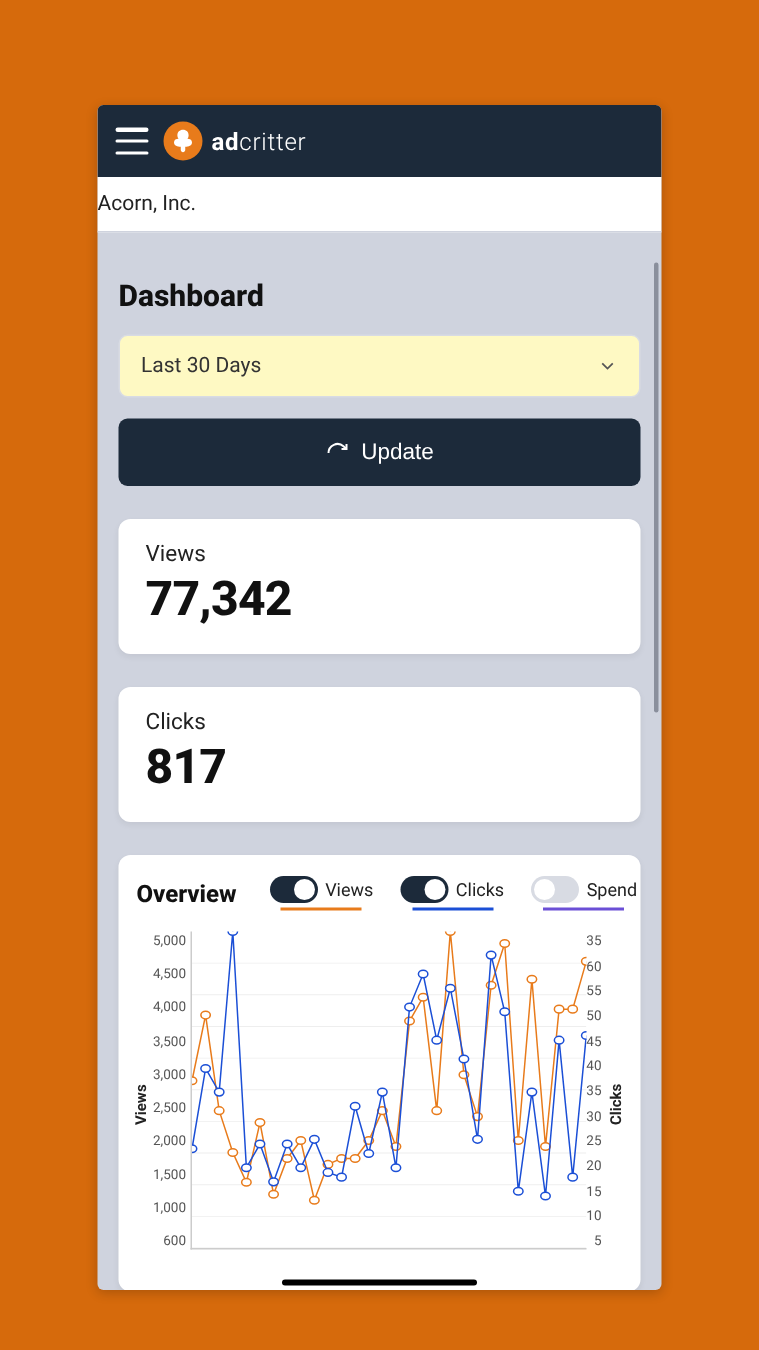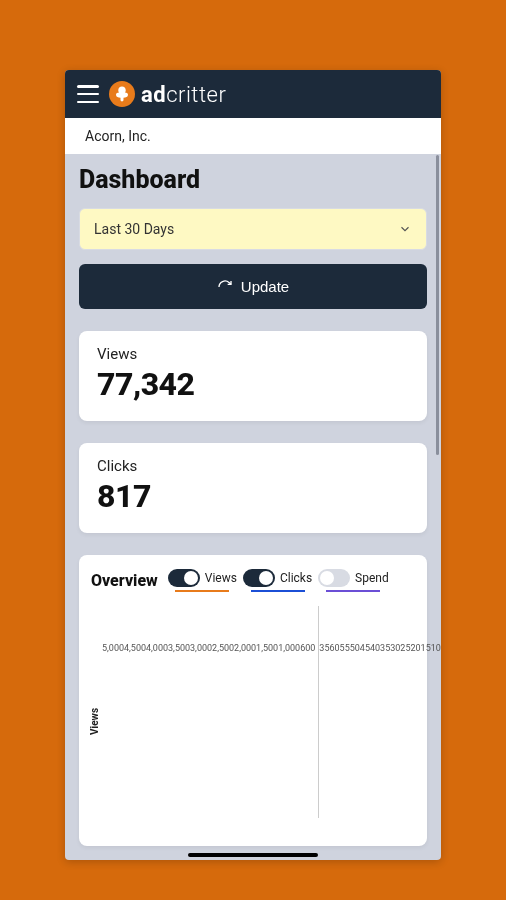--- a/index.html
+++ b/index.html
@@ -28,51 +28,51 @@
     display: flex;
     align-items: center;
     padding: 0 12px;
     gap: 10px;
   }
   .hamburger { width: 22px; height: 18px; display:flex; flex-direction:column; justify-content:space-between; cursor:pointer;}
   .hamburger span{display:block;height:2.5px;background:#fff;border-radius:2px;}
   .logo { display:flex; align-items:center; gap:6px;}
   .logo-circle{width:26px;height:26px;border-radius:50%;background:#e87b1b;display:flex;align-items:center;justify-content:center;}
   .logo-circle svg{width:18px;height:18px;fill:#fff;}
-  .brand {font-size:22px;font-weight:300;color:#fff;letter-spacing:0.5px;}
+  .brand {font-size:16px;font-weight:300;color:#fff;letter-spacing:0.5px;}
   .brand .bold{font-weight:700;}
-  .companybar{background:#fff;padding:10px 20px;font-size:14px;color:#222;border-bottom:1px solid #cfd3de;}
+  .companybar{background:#fff;padding:10px 0;font-size:14px;color:#222;border-bottom:1px solid #cfd3de;}
   .content{padding:0 14px 20px 14px; position:relative;}
   .scroll-indicator{position:absolute;right:2px;top:0;width:3px;height:300px;background:#8a8f9c;border-radius:2px;}
-  .h-title{font-size:25px;font-weight:800;color:#111;padding:10px 0 14px 0;}
+  .h-title{font-size:20px;font-weight:800;color:#111;padding:10px 0 14px 0;margin-top:20px;}
   .select{background:#fef9c3;border:1px solid #d8dbe3;border-radius:6px;padding:12px 14px;font-size:14px;color:#333;display:flex;justify-content:space-between;align-items:center;cursor:pointer;}
   .chev{width:14px;height:14px;}
   .chev svg{stroke:#555;fill:none;stroke-width:2;}
   .update-btn{margin-top:14px;width:100%;background:#1c2a3a;color:#fff;border:none;border-radius:6px;padding:14px;font-size:15px;font-weight:500;display:flex;align-items:flex-end;justify-content:center;gap:8px;cursor:pointer;}
   .update-btn svg{width:16px;height:16px;stroke:#fff;fill:none;stroke-width:2;}
   .stat-card{background:#fff;border-radius:8px;padding:14px 18px 18px 18px;margin-top:22px;box-shadow:0 2px 4px rgba(0,0,0,.06);}
   .stat-label{font-size:15px;color:#222;}
   .stat-value{font-size:32px;font-weight:800;color:#111;margin-top:2px;letter-spacing:-0.5px;}
   .overview-card{background:#fff;border-radius:8px;margin-top:22px;padding:14px 8px 10px 8px;box-shadow:0 2px 4px rgba(0,0,0,.06);}
-  .ov-header{display:flex;align-items:center;gap:6px;padding:0 4px 8px 4px;}
+  .ov-header{display:flex;align-items:center;gap:18px;padding:0 4px 8px 4px;}
   .ov-title{font-size:16px;font-weight:800;color:#111;margin-right:4px;}
   .legend-item{display:flex;flex-direction:column;align-items:center;gap:3px;font-size:12px;color:#222;}
   .legend-top{display:flex;align-items:center;gap:5px;}
   .toggle{width:32px;height:18px;border-radius:9px;background:#1c2a3a;position:relative;cursor:pointer;}
   .toggle.off{background:#d8dbe3;}
   .toggle .knob{position:absolute;top:2px;width:14px;height:14px;border-radius:50%;background:#fff;}
   .toggle.on .knob{right:2px;}
   .toggle.off .knob{left:2px;}
   .legend-line{width:54px;height:2px;}
   .legend-line.views{background:#e87b1b;}
   .legend-line.clicks{background:#1b4fd6;}
   .legend-line.spend{background:#6b4fd6;}
   .chart-wrap{display:flex;height:230px;margin-top:6px;}
   .ylabel{writing-mode:vertical-rl;transform:rotate(180deg);font-size:10px;font-weight:700;color:#222;text-align:center;padding:0 2px;}
-  .yaxis{display:flex;flex-direction:row;font-size:9px;color:#555;text-align:right;padding:2px 3px 18px 0;margin-top:35px;}
+  .yaxis{display:flex;flex-direction:column;justify-content:space-between;font-size:9px;color:#555;text-align:right;padding:2px 3px 18px 0;}
   .plot{flex:1;position:relative;border-left:1px solid #ccc;border-bottom:1px solid #ccc;margin-bottom:18px;}
   .plot svg{position:absolute;inset:0;width:100%;height:100%;}
   .home-indicator{position:absolute;bottom:3px;left:50%;transform:translateX(-50%);width:130px;height:4px;background:#000;border-radius:3px;}
 </style>
 </head>
 <body>
 
 <div class="phone">
   <div class="topbar">
     <div class="hamburger">

